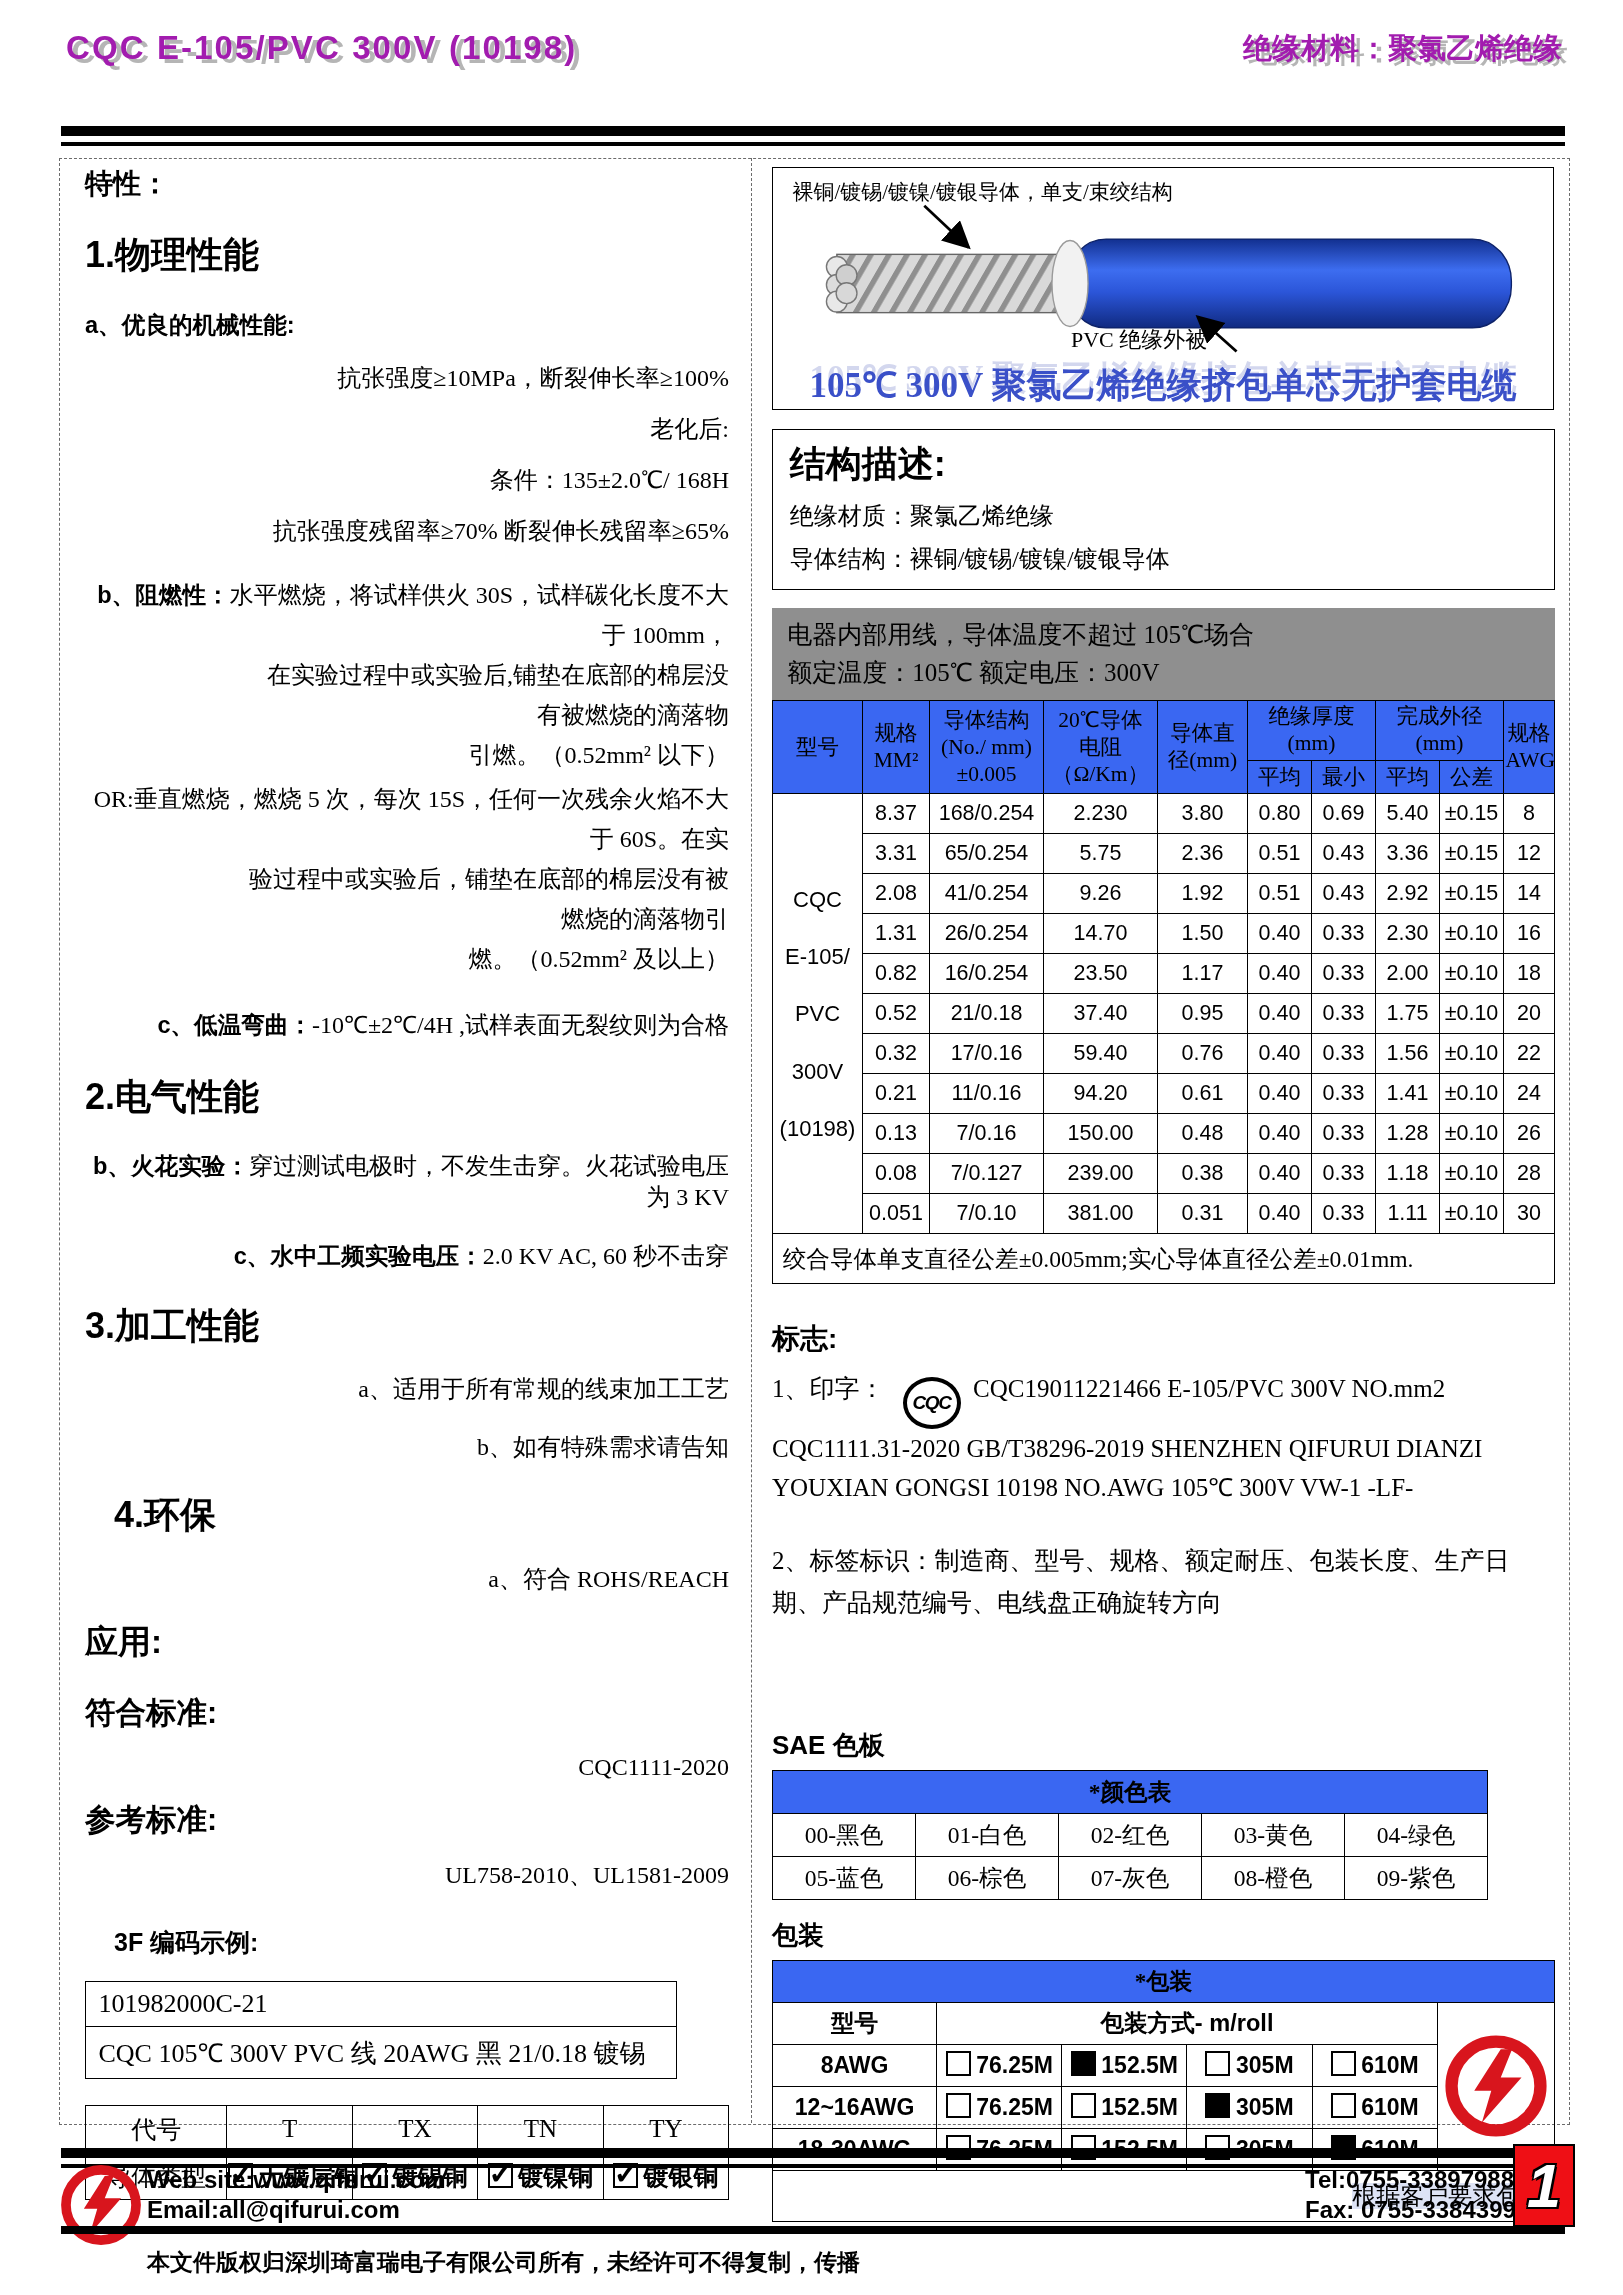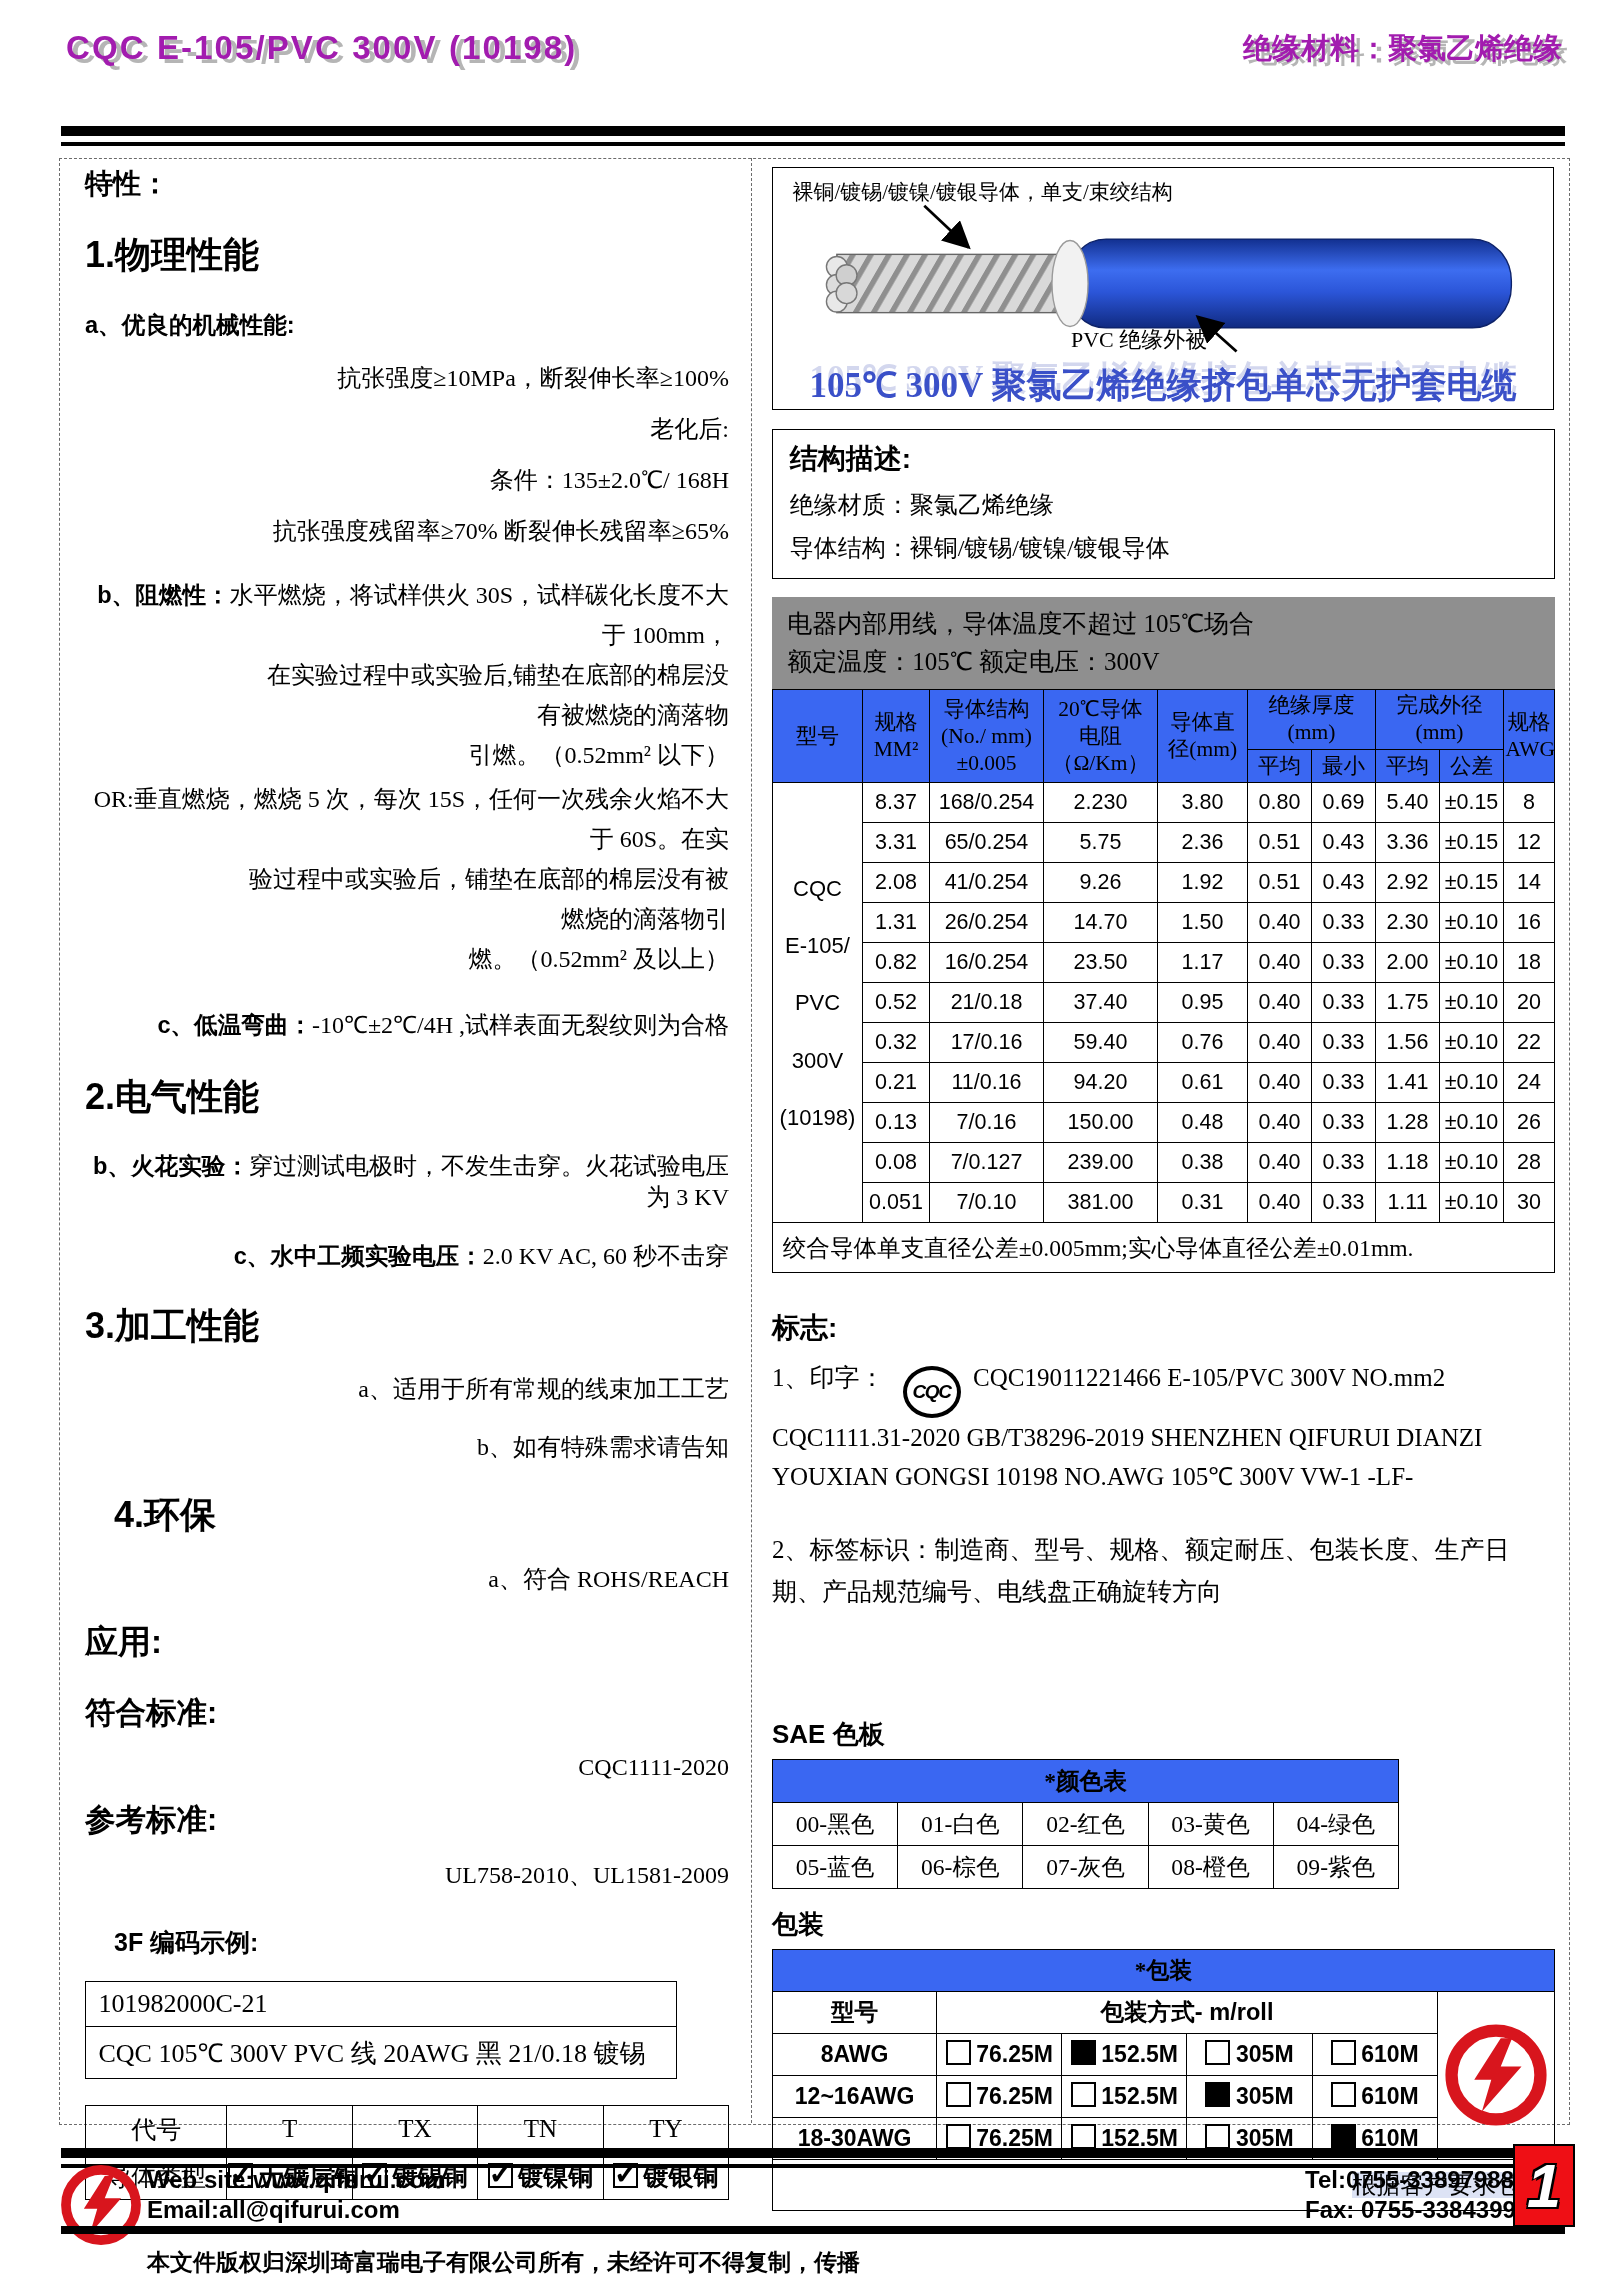--- a/index.html
+++ b/index.html
@@ -43,40 +43,40 @@
   .opt{font-family:"Liberation Sans",sans-serif;font-weight:bold;font-size:23px;white-space:nowrap;}
   
   .rbox{border:1.4px solid #000;}
   #cable-box{position:relative;width:780px;height:241px;}
   #cable-label1{position:absolute;left:19.4px;top:9.7px;font-size:21px;}
   #cable-label2{position:absolute;left:298px;top:157px;font-size:22px;}
   #cable-title{position:absolute;left:0;right:0;top:192px;text-align:center;
      font-family:"Liberation Serif",serif;font-weight:bold;font-size:35px;color:#3a50c8;
      text-shadow:0 -7px 0 rgba(130,140,205,0.35);white-space:nowrap;}
   #struct-box{margin-top:19.4px;padding:9.7px 16.7px 14px 16.7px;}
-  #struct-box .t{font-size:28px;font-family:"Liberation Sans",sans-serif;font-weight:bold;}
+  #struct-box .t{font-size:36px;font-family:"Liberation Sans",sans-serif;font-weight:bold;}
   #struct-box .l{font-size:24px;margin-top:11px;}
   #gray-bar{margin-top:18px;background:#8f8f8f;padding:8.3px 15.3px;font-size:25px;line-height:1.5;}
   
   #tbl-spec{width:783px;}
   #tbl-spec th{background:#3a67f2;font-size:21.5px;white-space:pre-line;padding:2.8px 1.4px;line-height:1.25;}
   #tbl-spec td{font-family:"Liberation Sans",sans-serif;font-size:21.5px;text-align:center;height:37px;}
   #tbl-spec td.model{font-size:22px;white-space:pre-line;line-height:2.6;}
   #tbl-spec td.note{font-family:"Liberation Serif",serif;font-size:23.6px;text-align:left;padding:5.6px 9.7px;}
   
   #mark-h{margin-top:36px;font-family:"Liberation Sans",sans-serif;font-weight:bold;font-size:28px;}
   #mark-p1{margin-top:11px;font-size:25px;line-height:39px;}
   .cqc-badge{display:inline-flex;align-items:center;justify-content:center;width:50px;height:44px;
      border:4.2px solid #000;border-radius:50%;font-family:"Liberation Sans",sans-serif;font-weight:bold;
      font-style:italic;font-size:19px;letter-spacing:-1.4px;vertical-align:-12.5px;margin:0 12.5px 0 18px;}
   #mark-p2{margin-top:33px;font-size:25px;line-height:42px;}
   
   #sae-h{margin-top:104px;font-family:"Liberation Sans",sans-serif;font-weight:bold;font-size:26px;}
   .blue-title-row{background:#3a67f2;font-weight:bold;font-size:25px;text-align:center;height:39px;}
-  #tbl-color{width:627px;margin-top:7px;}
+  #tbl-color{width:716px;margin-top:7px;}
   #tbl-color td{font-size:23.6px;text-align:center;height:40px;}
   #pack-h{margin-top:18px;font-family:"Liberation Sans",sans-serif;font-weight:bold;font-size:26px;}
   #tbl-pack{width:783px;margin-top:7px;}
   #tbl-pack td{font-size:23px;text-align:center;height:39px;}
   #tbl-pack td.mdl{font-family:"Liberation Sans",sans-serif;font-weight:bold;}
   #tbl-pack td.hdr{font-family:"Liberation Sans",sans-serif;font-weight:bold;font-size:23.6px;}
   #pack-note-hl{background:#dde3f5;}
   #tbl-pack td.note{text-align:right;font-size:24px;padding:5.6px 9.7px;}
   .logo-cell svg{display:block;margin:0 auto;}
   

